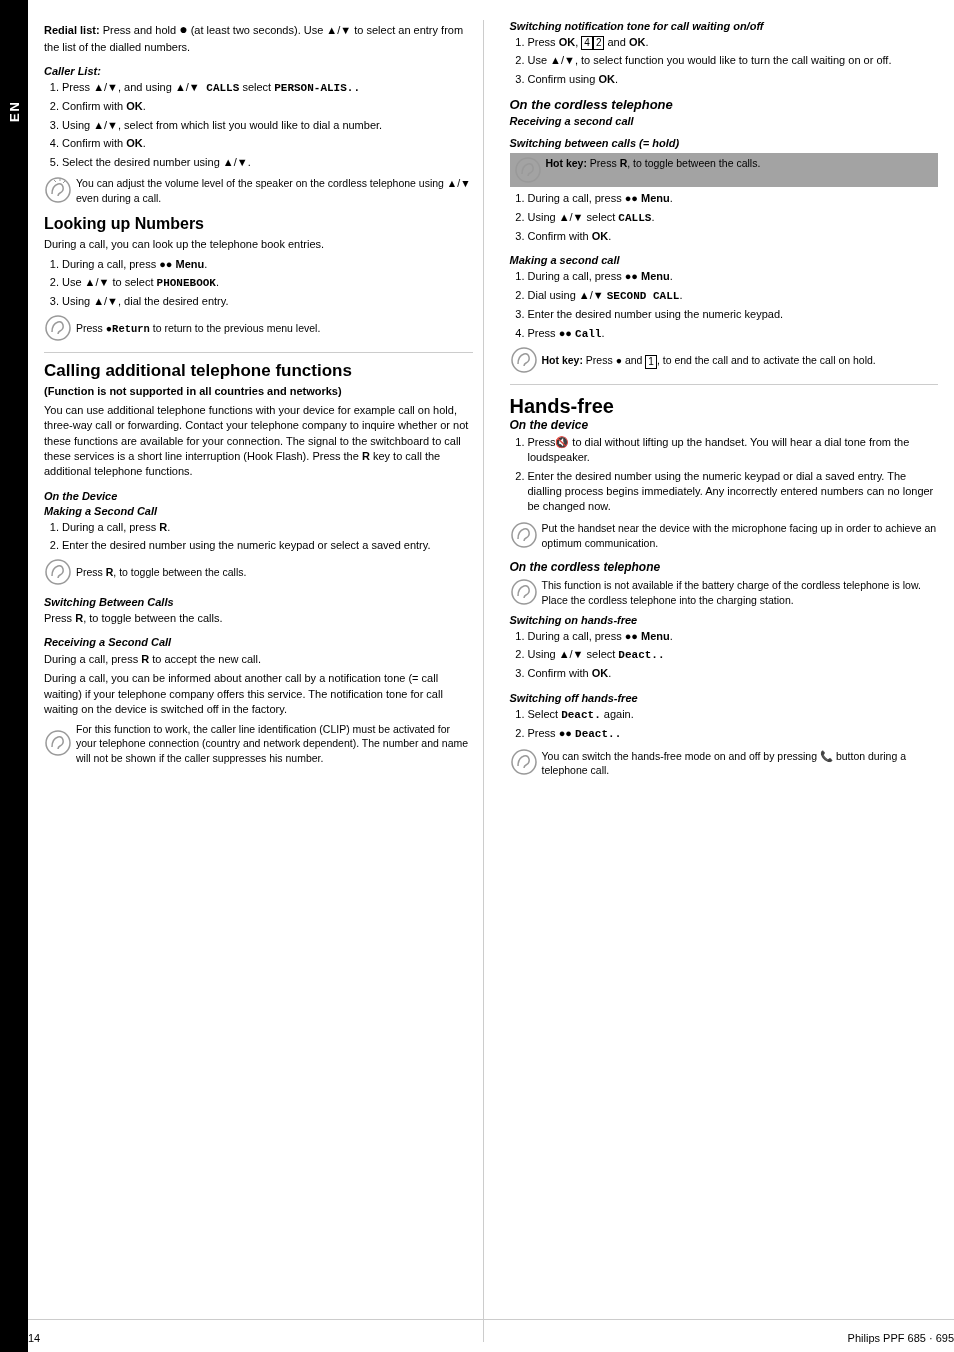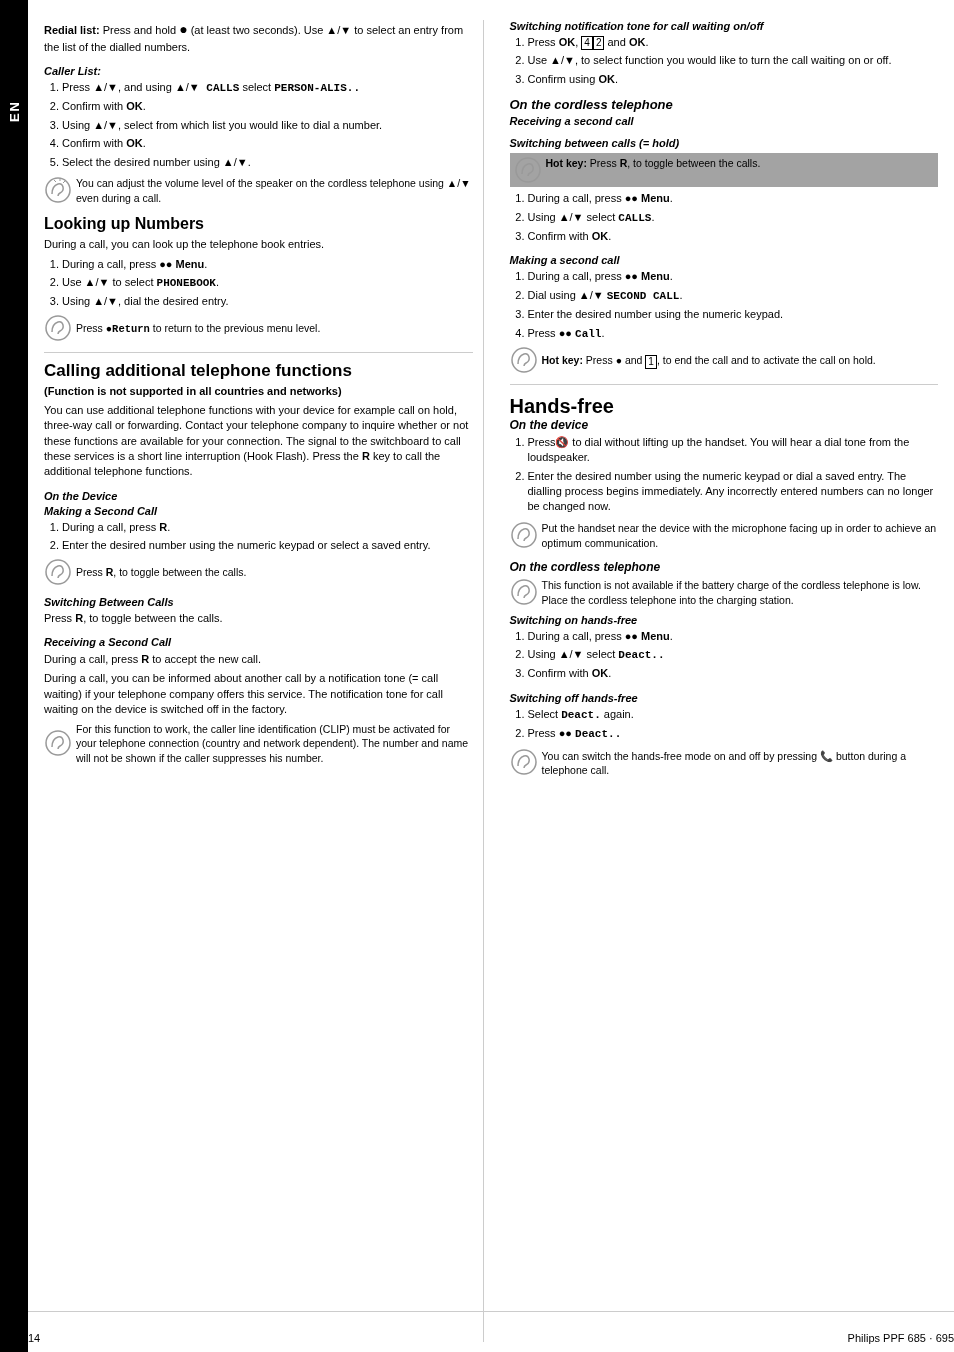--- a/index.html
+++ b/index.html
@@ -121,21 +121,21 @@
     }
     .footer {
       position: absolute;
       bottom: 8px;
       left: 28px;
       right: 0;
       display: flex;
       justify-content: space-between;
       font-size: 11px;
       border-top: 1px solid #ccc;
-      padding-top: 20px;
+      padding-top: 12px;
     }
     .divider {
       border: none;
       border-top: 1px solid #ccc;
       margin: 8px 0;
     }
   </style>
 </head>
 <body>
 

